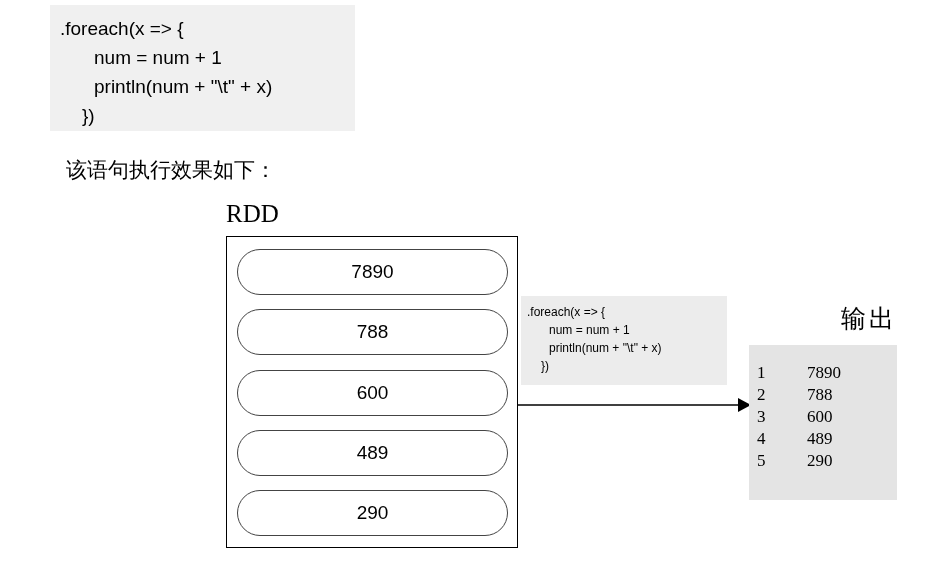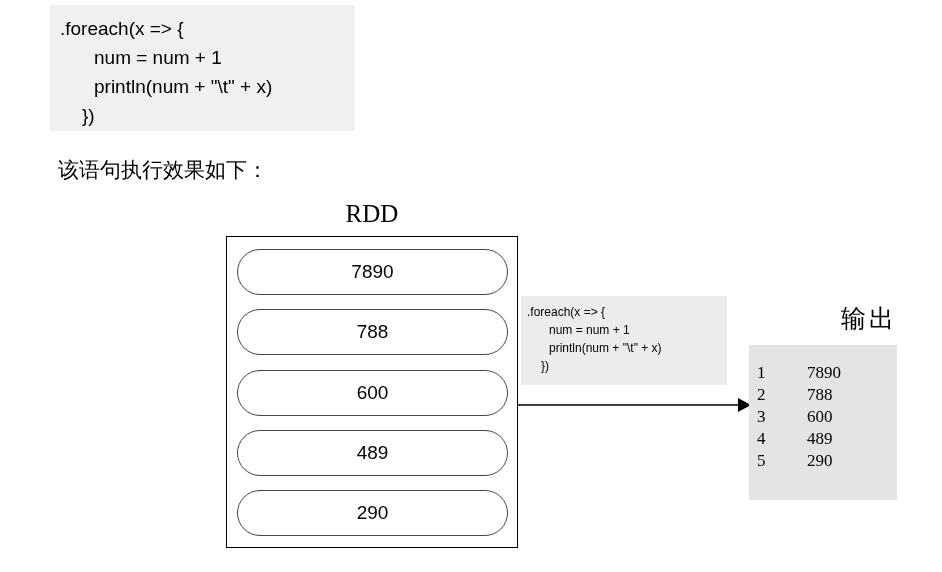--- a/index.html
+++ b/index.html
@@ -34,35 +34,34 @@
     line-height: 29px;
     white-space: pre;
     color: #000000;
   }
   .indent-1 { padding-left: 34px; }
   .indent-2 { padding-left: 22px; }
 
   
   #caption {
     position: absolute;
-    left: 58px;
+    left: 66px;
     top: 155px;
     font-family: Liberation Serif, serif;
     font-size: 21px;
     line-height: 30px;
     white-space: pre;
   }
 
   
   #rdd-title {
     position: absolute;
     left: 226px;
     top: 199px;
     width: 292px;
-    text-align: center;
     font-family: "Liberation Serif", serif;
     font-size: 25px;
     line-height: 30px;
   }
   #rdd-box {
     position: absolute;
     left: 226px;
     top: 236px;
     width: 292px;
     height: 312px;

